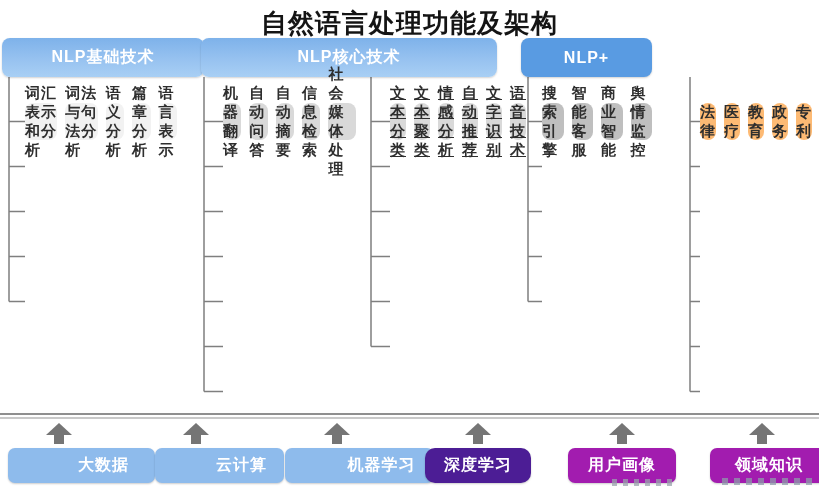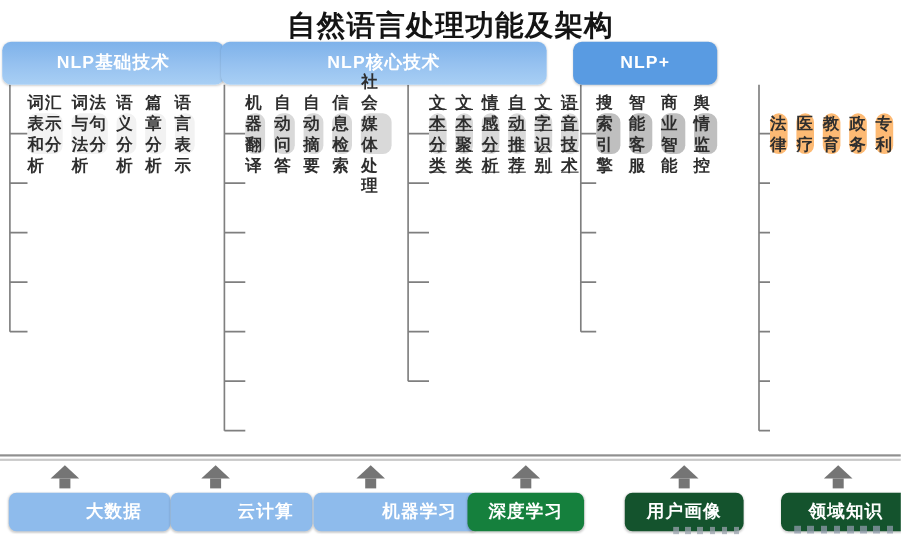--- a/index.html
+++ b/index.html
@@ -35,22 +35,22 @@
 
   .arrow{position:absolute;top:423px;width:26px;}
   .arrow .tri{width:0;height:0;border-left:13px solid transparent;
               border-right:13px solid transparent;border-bottom:12px solid #757575;}
   .arrow .stem{width:10px;height:9px;background:#757575;margin:0 auto;}
 
   .fbox{position:absolute;top:448px;height:35px;border-radius:7px;color:#ffffff;
         font-weight:600;font-size:16px;letter-spacing:1px;
         display:flex;align-items:center;justify-content:center;box-shadow:0 1px 2px rgba(0,0,0,.2);}
   .f-light{background:#8EBBEC;padding-left:44px;}
-  .f-mid{background:#15803d;}
-  .f-strong{background:#14532d;}
+  .f-mid{background:#4c1d95;border-radius:10px;}
+  .f-strong{background:#a21caf;}
   .f1{left:8px;width:103px;}  .f2{left:145px;width:85px;margin-left:10px;} .f3{left:285px;width:105px;}
   .f4{left:425px;width:106px;} .f5{left:568px;width:108px;} .f6{left:710px;width:118px;}
 
   .wm{position:absolute;height:7px;opacity:.75;
       background:repeating-linear-gradient(90deg,#9aa3ad 0 5px,transparent 5px 11px);}
   .wm1{left:612px;top:479px;width:60px;}
   .wm2{left:722px;top:478px;width:95px;background:repeating-linear-gradient(90deg,#8e9aaa 0 6px,transparent 6px 12px);}
 </style>
 </head>
 <body>

